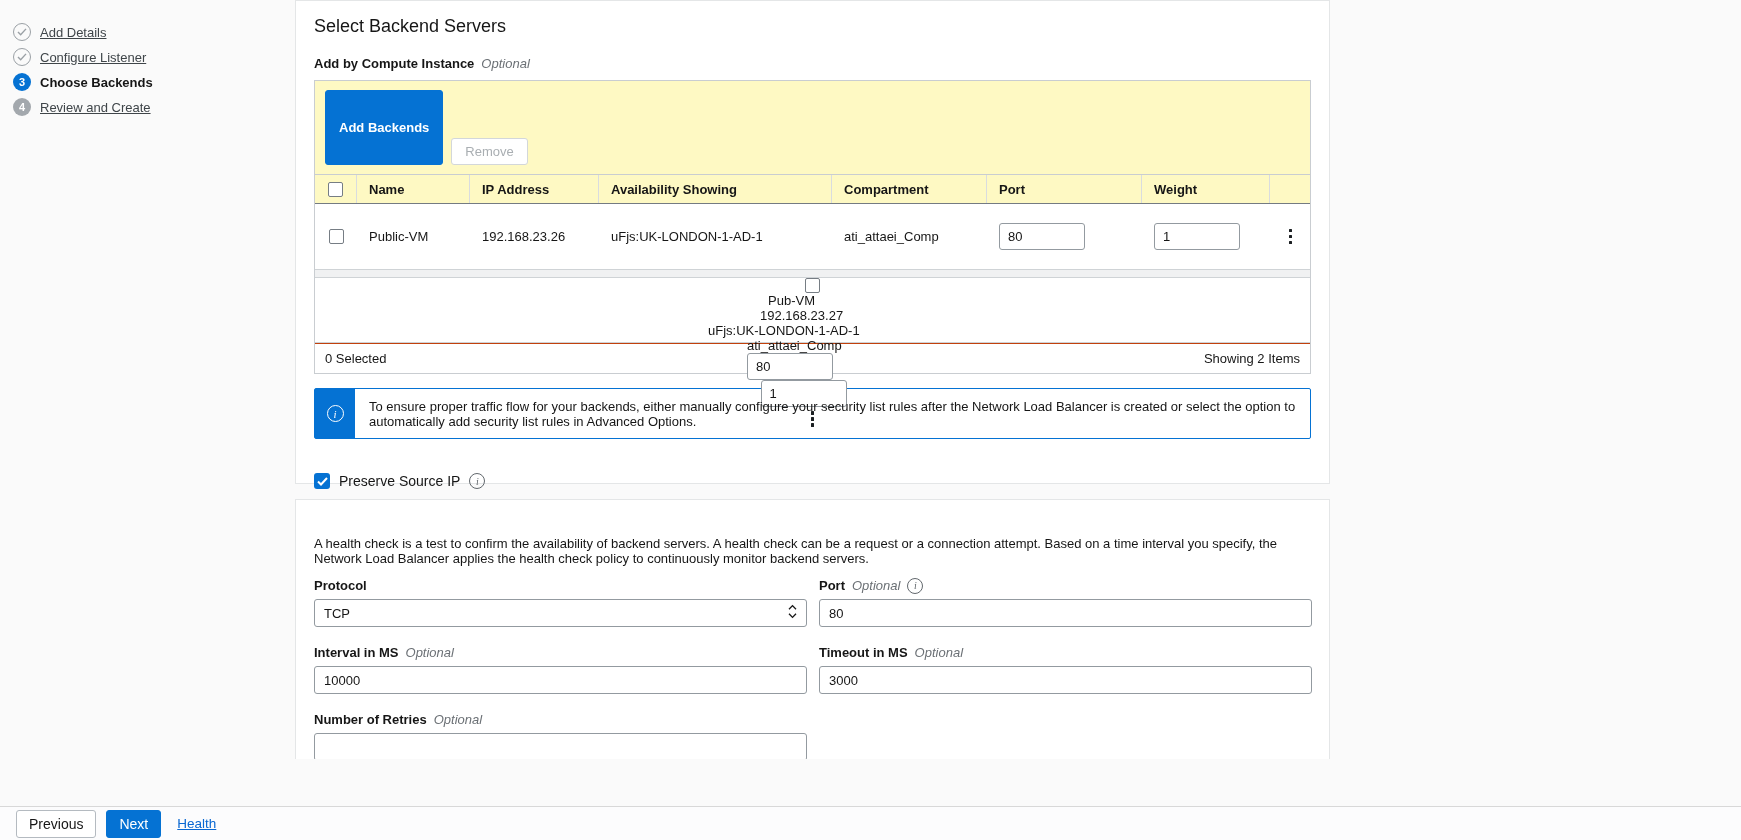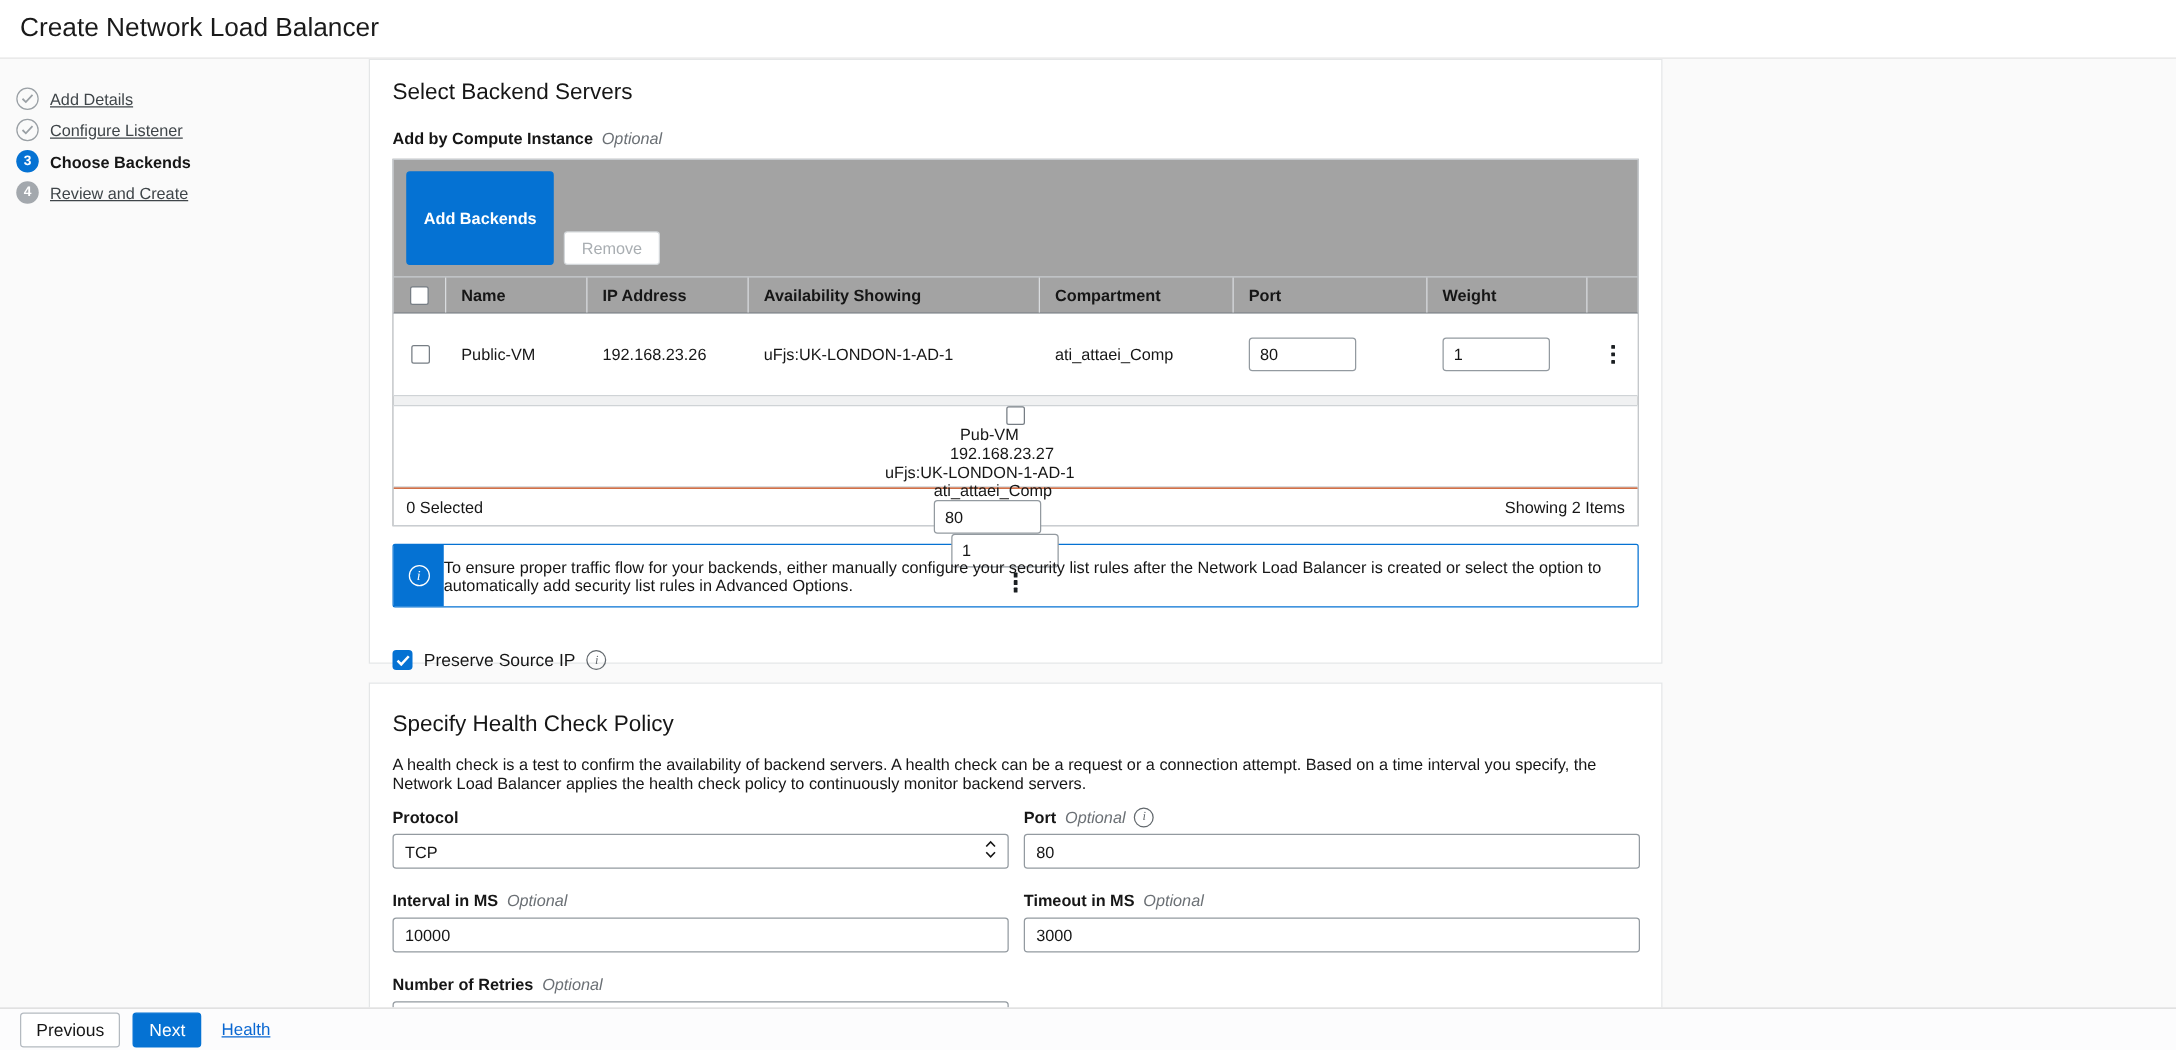--- a/index.html
+++ b/index.html
@@ -40,21 +40,21 @@
   .card { background:#fff; border:1px solid #e4e6e7; width:1035px; }
   .card1 { height:484px; padding:15px 20px 0 18px; margin-bottom:15px; }
   .card2 { height:320px; padding:22px 20px 0 18px; }
   .card h2 { font-size:18px; font-weight:400; margin:0; }
 
   .label-row { display:flex; align-items:center; gap:7px; margin-top:19px; }
   .lbl { font-weight:700; font-size:13px; }
   .opt { font-style:italic; color:#6b7075; font-size:13px; }
 
   
-  .table-wrap { border:1px solid #c9cdd1; margin-top:9px; width:997px; background:#a3a3a3; }
+  .table-wrap { border:1px solid #c9cdd1; margin-top:9px; width:997px; background:#fef9c3; }
   .toolbar { padding:9px 10px; display:flex; gap:8px; }
   .btn { font-family:inherit; font-size:13px; border-radius:3px; padding:5px 13px; cursor:pointer; }
   .btn-primary { background:#0572d3; border:1px solid #0572d3; color:#fff; font-weight:700; }
   .btn-disabled { background:#fff; border:1px solid #d3d7da; color:#a9aeb2; cursor:default;margin-top:48px; }
 
   .thead {
     display:flex; align-items:stretch; height:30px;
     border-top:1px solid #c9cdd1; border-bottom:1px solid #747b82;
     font-weight:700;
   }
@@ -89,21 +89,21 @@
   }
 
   
   .banner { display:flex; border:1.5px solid #0572d3; border-radius:2px; margin-top:14px; width:997px; min-height:51px; background:#fff; }
   .banner-stripe { width:40px; flex:0 0 40px; background:#0572d3; display:flex; align-items:center; justify-content:center; }
   .banner-i {
     width:17px; height:17px; border:1.5px solid #fff; border-radius:50%;
     color:#fff; display:flex; align-items:center; justify-content:center;
     font-size:11px; font-family:"Liberation Serif", serif; font-style:italic;
   }
-  .banner-text { display:flex; align-items:center; padding:8px 0; font-size:13px; line-height:15px; }
+  .banner-text { display:flex; align-items:center; padding:8px 14px; font-size:13px; line-height:15px; }
 
   
   .preserve-row { margin-top:34px; display:flex; align-items:center; gap:9px; }
   .checkbox-checked {
     width:16px; height:16px; background:#0572d3; border-radius:3px; cursor:pointer;
     display:flex; align-items:center; justify-content:center;
   }
   .preserve-label { font-size:14px; }
   .info-icon {
     width:16px; height:16px; border:1px solid #62686d; border-radius:50%; color:#62686d;
@@ -133,23 +133,20 @@
   }
   .btn-secondary { background:#fff; border:1px solid #b4bac0; color:#161616; font-size:14px; padding:5px 12px; }
   .btn-next { background:#0572d3; border:1px solid #0572d3; color:#fff; font-size:14px; padding:5px 12px; }
   .cancel-link { color:#0967d2; text-decoration:underline; font-size:13.5px; margin-left:6px; cursor:pointer; }
 </style>
 </head>
 <body>
 
 <div id="app">
 
-  <div class="page-header">
-    <h1>Create Network Load Balancer</h1>
-  </div>
 
   <div class="main">
 
     <div class="sidebar">
       <div class="step">
         <span class="step-icon complete">
           <svg width="10" height="8" viewBox="0 0 11 9">
               <path d="M1 4.5 L4 7.5 L10 1" stroke="#9aa0a5" stroke-width="1.6" fill="none"></path>
             </svg>
         </span>
@@ -261,21 +258,20 @@
             <svg width="11" height="9" viewBox="0 0 11 9">
                 <path d="M1 4.5 L4 7.5 L10 1" stroke="#fff" stroke-width="2" fill="none"></path>
               </svg>
           </span>
           <span class="preserve-label">Preserve Source IP</span>
           <span class="info-icon">i</span>
         </div>
       </section>
 
       <section class="card card2">
-        <h2>Specify Health Check Policy</h2>
         <p class="desc" style="margin:15px 0 0 0;">A health check is a test to confirm the availability of backend servers. A health check can be a request or a connection attempt. Based on a time interval you specify, the Network Load Balancer applies the health check policy to continuously monitor backend servers.</p>
 
         <div class="fields-grid">
 
           <div class="field">
             <div class="field-label">
               <span class="lbl">Protocol</span>
             </div>
             <div class="select-box">
               <span>TCP</span>

